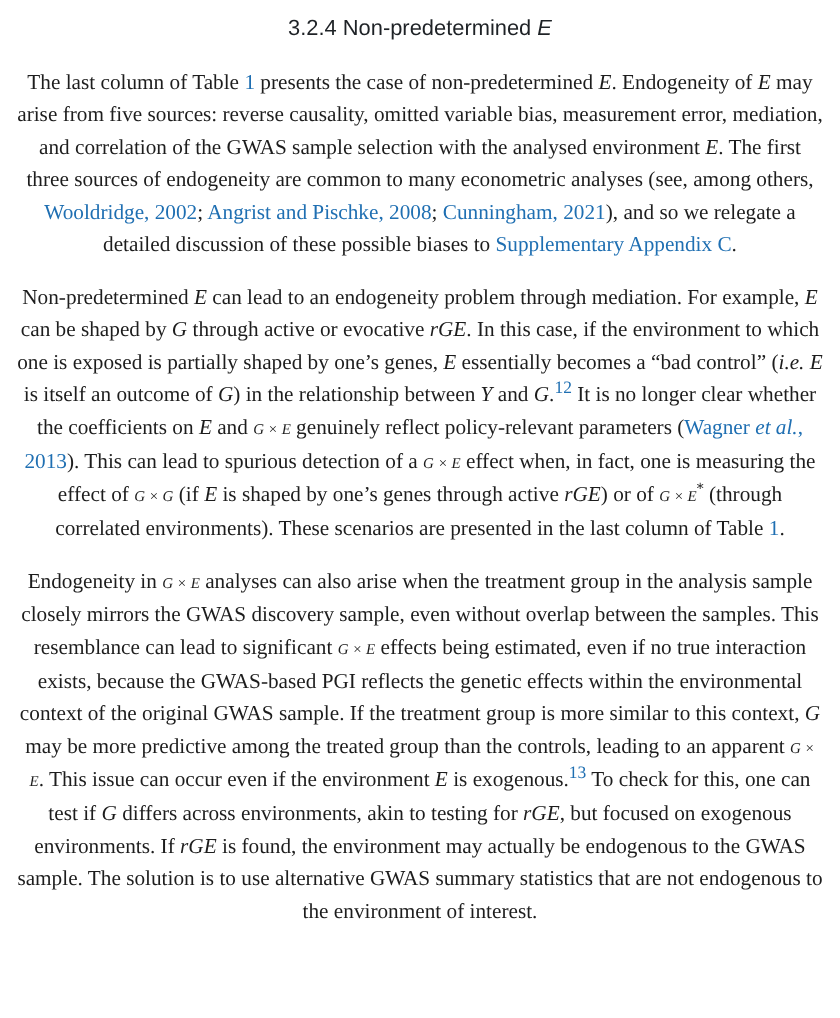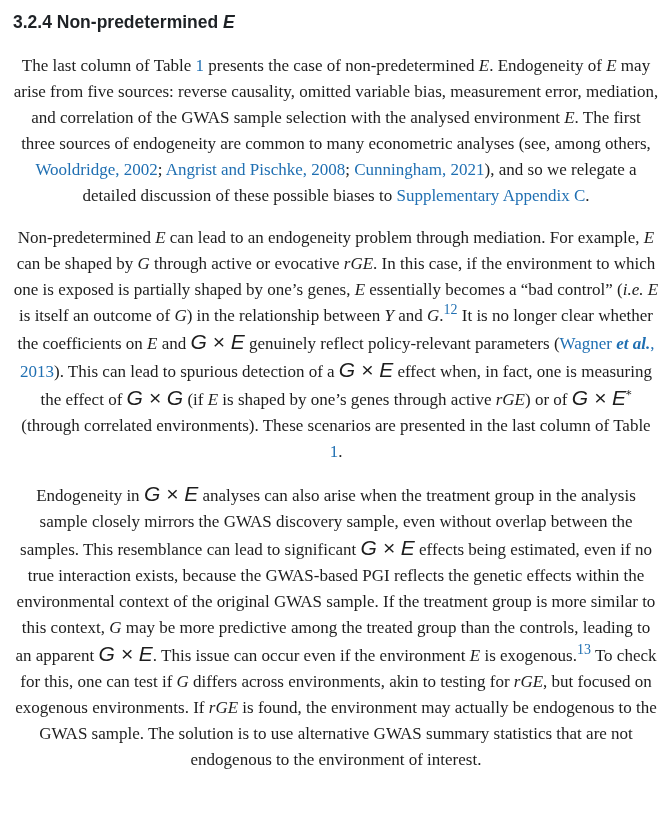--- a/index.html
+++ b/index.html
@@ -13,55 +13,56 @@
     overflow: hidden;
     font-family: "Liberation Serif", serif;
     color: #1d1d1d;
     -webkit-font-smoothing: antialiased;
   }
   .page {
     padding: 11px 13px 0 13px;
   }
   h3.section-heading {
     font-family: "Liberation Sans", sans-serif;
-    font-weight: 700;
+    font-weight: 400;
     font-size: 17.5px;
     line-height: 22px;
     color: #1e2226;
     margin: 0 0 20px 0;
+    text-align: center;
   }
   h3.section-heading .run-i {
     font-style: italic;
   }
   p.body-paragraph {
     font-size: 17px;
     line-height: 26px;
     margin: 0 0 16px 0;
     text-align: center;
   }
   .run-n { font-style: normal; }
   .run-i { font-style: italic; }
   .run-m {
-    font-family: Liberation Sans, sans-serif;
+    font-family: Liberation Serif, serif;
     font-style: italic;
-    font-size: 21px;
+    font-size: 12px;
   }
   .run-msup {
     font-family: "DejaVu Serif", serif;
     font-style: italic;
     font-size: 11px;
     vertical-align: super;
     line-height: 0;
   }
   a.run-link, a.run-linki, a.run-suplink {
     color: #1f6fb2;
     text-decoration: none;
     cursor: pointer;
   }
-  a.run-linki { font-style: italic; font-weight: bold; }
+  a.run-linki { font-style: italic; }
   a.run-suplink {
     font-size: 14px;
     vertical-align: super;
     line-height: 0;
   }
 </style>
 </head>
 <body>
 
 <div class="page">

